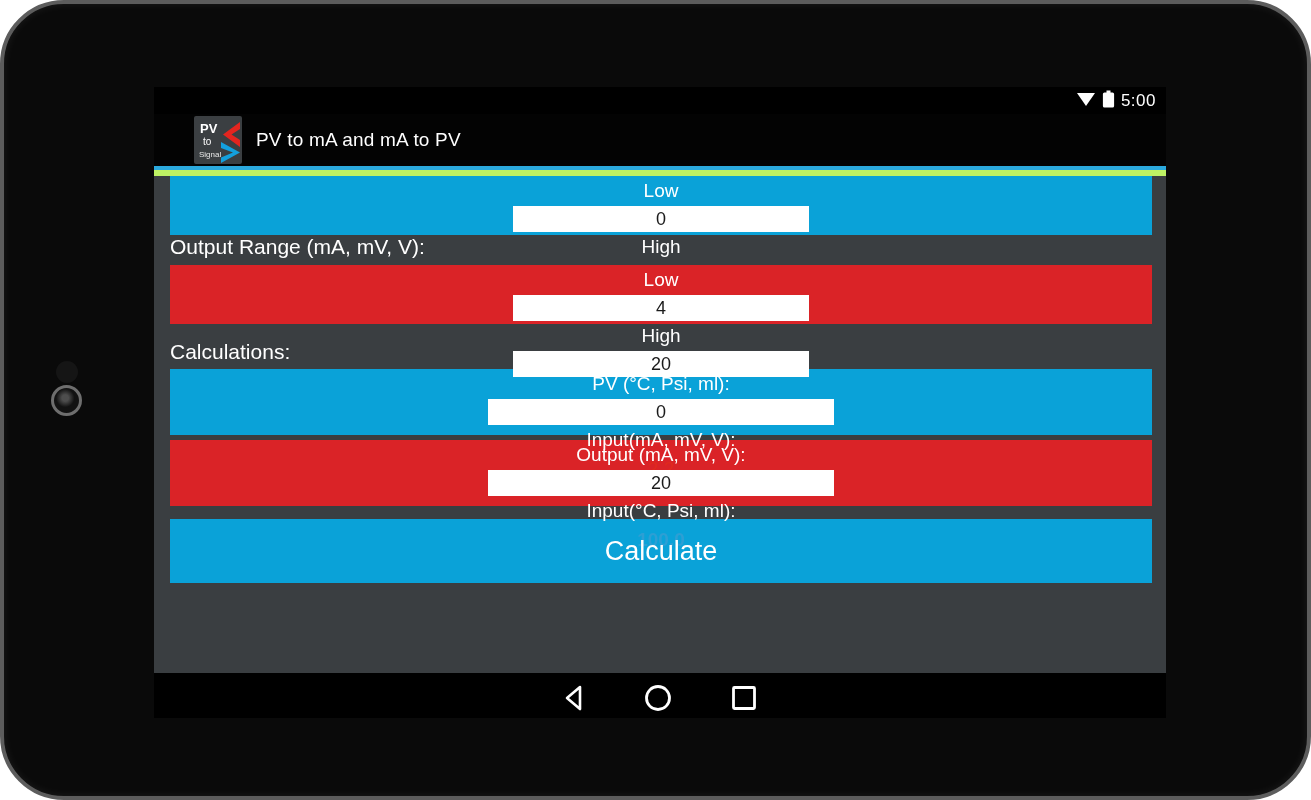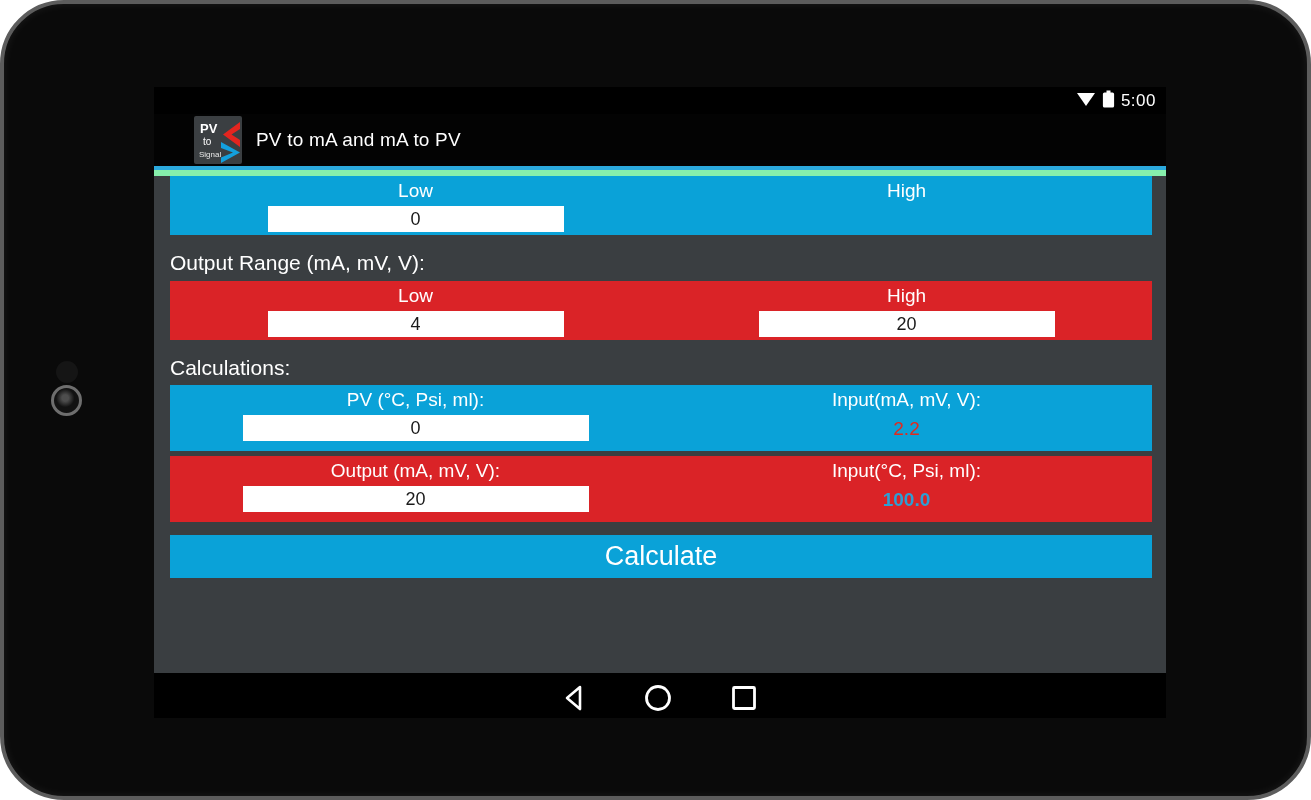--- a/index.html
+++ b/index.html
@@ -21,45 +21,45 @@
   .camera {
     position:absolute; left:47px; top:381px; width:31px; height:31px;
     border-radius:50%;
     border:3px solid #6e6e6e;
     background: radial-gradient(circle at 45% 40%, #4d4d4d 0%, #4d4d4d 16%, #121212 45%, #121212 100%);
   }
 
   
   .screen {
     position:absolute; left:150px; top:83px; width:1012px; height:631px;
-    background:#86efac; overflow:hidden;
+    background:#bef264; overflow:hidden;
   }
 
   
   .status-bar {
     height:27px; background:#000;
     display:flex; justify-content:flex-end; align-items:center;
     gap:6px; padding-right:10px;
   }
   .status-time { color:#fff; font-size:17px; letter-spacing:0.5px; }
 
   
   .app-bar { height:52px; background:#030303; display:flex; align-items:center; padding-left:40px;text-align:right; }
   .app-logo { width:48px; height:48px; flex:0 0 auto; }
   .app-title { color:#fff; font-size:19px; margin-left:14px; letter-spacing:0.2px; }
   .accent-line { height:4px; background:#2ba9dd; }
 
   
   .content { height:497px; background:#3a3e41; padding:0 14px 0 16px; }
   .section-heading { color:#fff; font-size:21px; line-height:24px; font-weight:400; }
   .h-input  { padding-top:7px; }
-  .h-output { padding-top:16px; }
+  .h-output { padding-top:0; }
   .h-calc   { padding-top:16px; }
 
-  .row { display:flex; margin-top:6px; }
+  .row { display:flex; margin-top:6px;flex-direction:column; }
   .row-blue { background:#0aa2d8; }
   .row-red  { background:#da2327; }
   .range-row { height:59px; }
   .calc-row  { height:66px; }
   .calc-row-first { margin-top:5px; }
   .calc-row-second { margin-top:5px; }
   .cell { flex:1; display:flex; flex-direction:column; align-items:center; padding-top:3px; }
   .calc-row .cell { }
   .cell-label { color:#fff; font-size:19px; line-height:24px; }
   .value-input {
@@ -67,21 +67,21 @@
     border:none; outline:none; background:#fff; color:#1a1a1a;
     font-family:"Liberation Sans", sans-serif;
     font-size:18px; text-align:center;
   }
   .calc-input { width:346px; }
   .result-value { font-size:19px; line-height:24px; margin-top:5px; }
   .result-red  { color:#e02a1f; }
   .result-blue { color:#2d9fd4;font-weight:bold; }
 
   .calculate-btn {
-    display:block; width:100%; height:43px; margin-top:13px;
+    display:block; width:100%; height:64px; margin-top:13px;
     background:#0aa2d8; border:none; color:#fff;
     font-family:"Liberation Sans", sans-serif;
     font-size:27px; cursor:pointer;
   }
 
   
   .nav-bar {
     height:50px; background:#000;
     display:flex; justify-content:center; align-items:center; gap:56px;
   }

